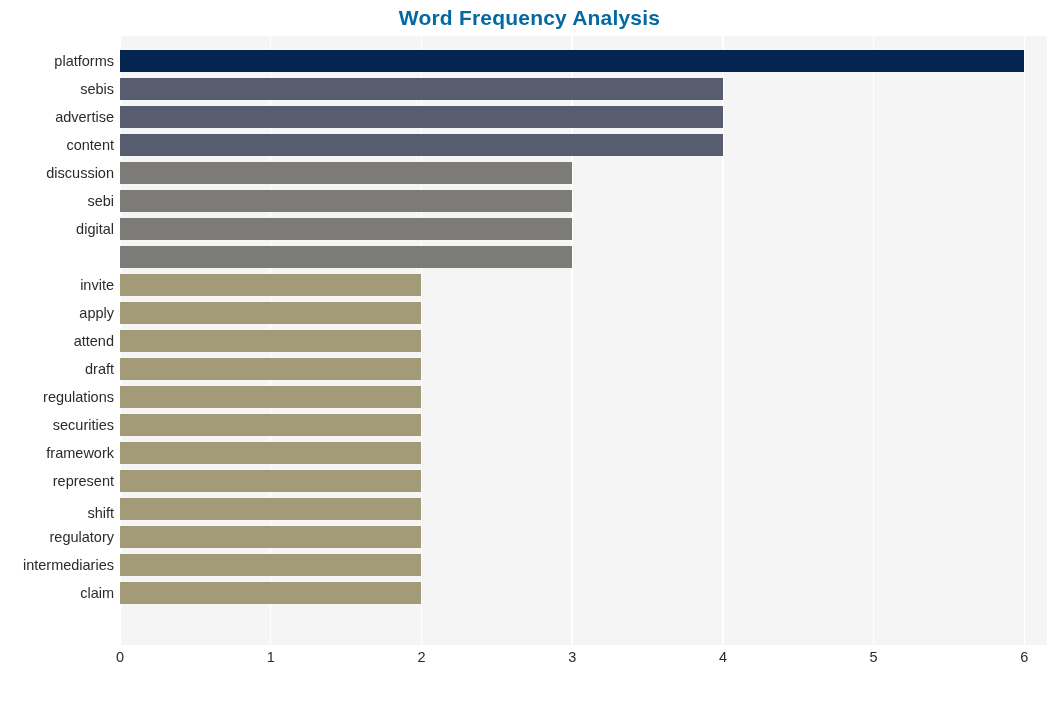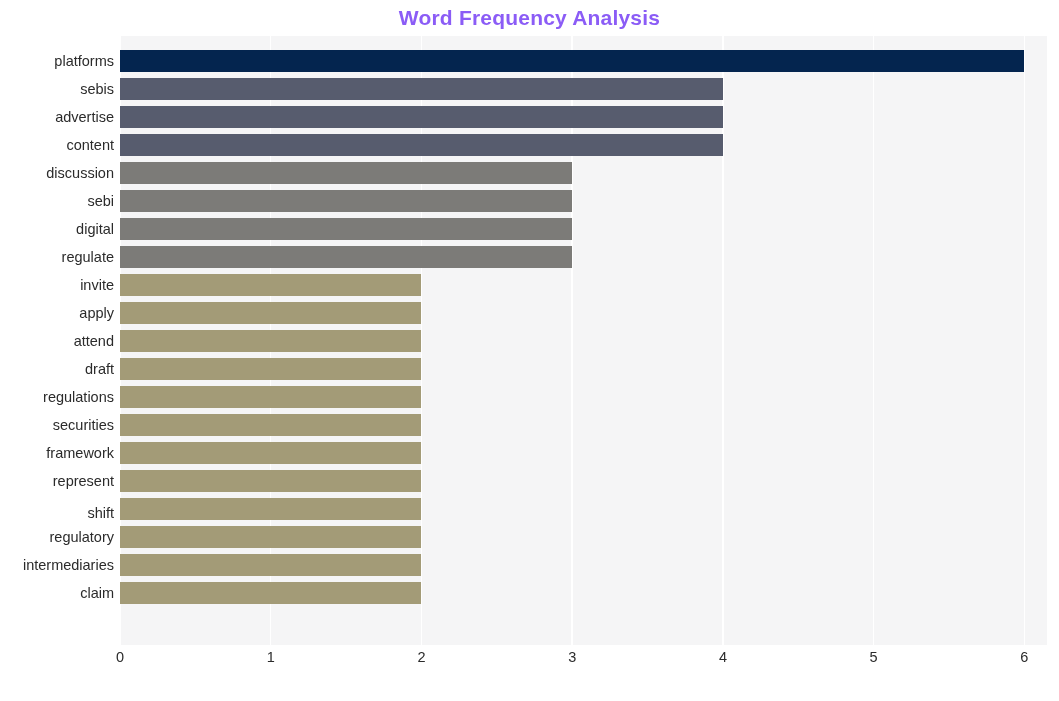--- a/index.html
+++ b/index.html
@@ -20,21 +20,21 @@
     background: #ffffff;
   }
   #chart-title {
     position: absolute;
     top: 6px;
     left: 0;
     width: 1059px;
     text-align: center;
     font-size: 21px;
     font-weight: bold;
-    color: #8b5cf6;
+    color: #0369a1;
     letter-spacing: 0.2px;
   }
   #plot-area {
     position: absolute;
     left: 120px;
     top: 36px;
     width: 927px;
     height: 609px;
     background: #f5f5f6;
   }
@@ -188,21 +188,20 @@
   </div>
 
   <div id="ylabels-layer">
       <div class="ytick-label" style="top: 10.64px;">platforms</div>
       <div class="ytick-label" style="top: 38.64px;">sebis</div>
       <div class="ytick-label" style="top: 66.64px;">advertise</div>
       <div class="ytick-label" style="top: 94.64px;">content</div>
       <div class="ytick-label" style="top: 122.64px; padding-left: 32px;">discussion</div>
       <div class="ytick-label" style="top: 150.64px;">sebi</div>
       <div class="ytick-label" style="top: 178.64px;">digital</div>
-      <div class="ytick-label" style="top: 206.64px;">regulate</div>
       <div class="ytick-label" style="top: 234.64px;">invite</div>
       <div class="ytick-label" style="top: 262.64px;">apply</div>
       <div class="ytick-label" style="top: 290.64px;">attend</div>
       <div class="ytick-label" style="top: 318.64px; padding-left: 48px;">draft</div>
       <div class="ytick-label" style="top: 346.64px; margin-left: 7px;">regulations</div>
       <div class="ytick-label" style="top: 374.64px;">securities</div>
       <div class="ytick-label" style="top: 402.64px;">framework</div>
       <div class="ytick-label" style="top: 430.64px;">represent</div>
       <div class="ytick-label" style="top: 463px;">shift</div>
       <div class="ytick-label" style="top: 486.64px;">regulatory</div>

